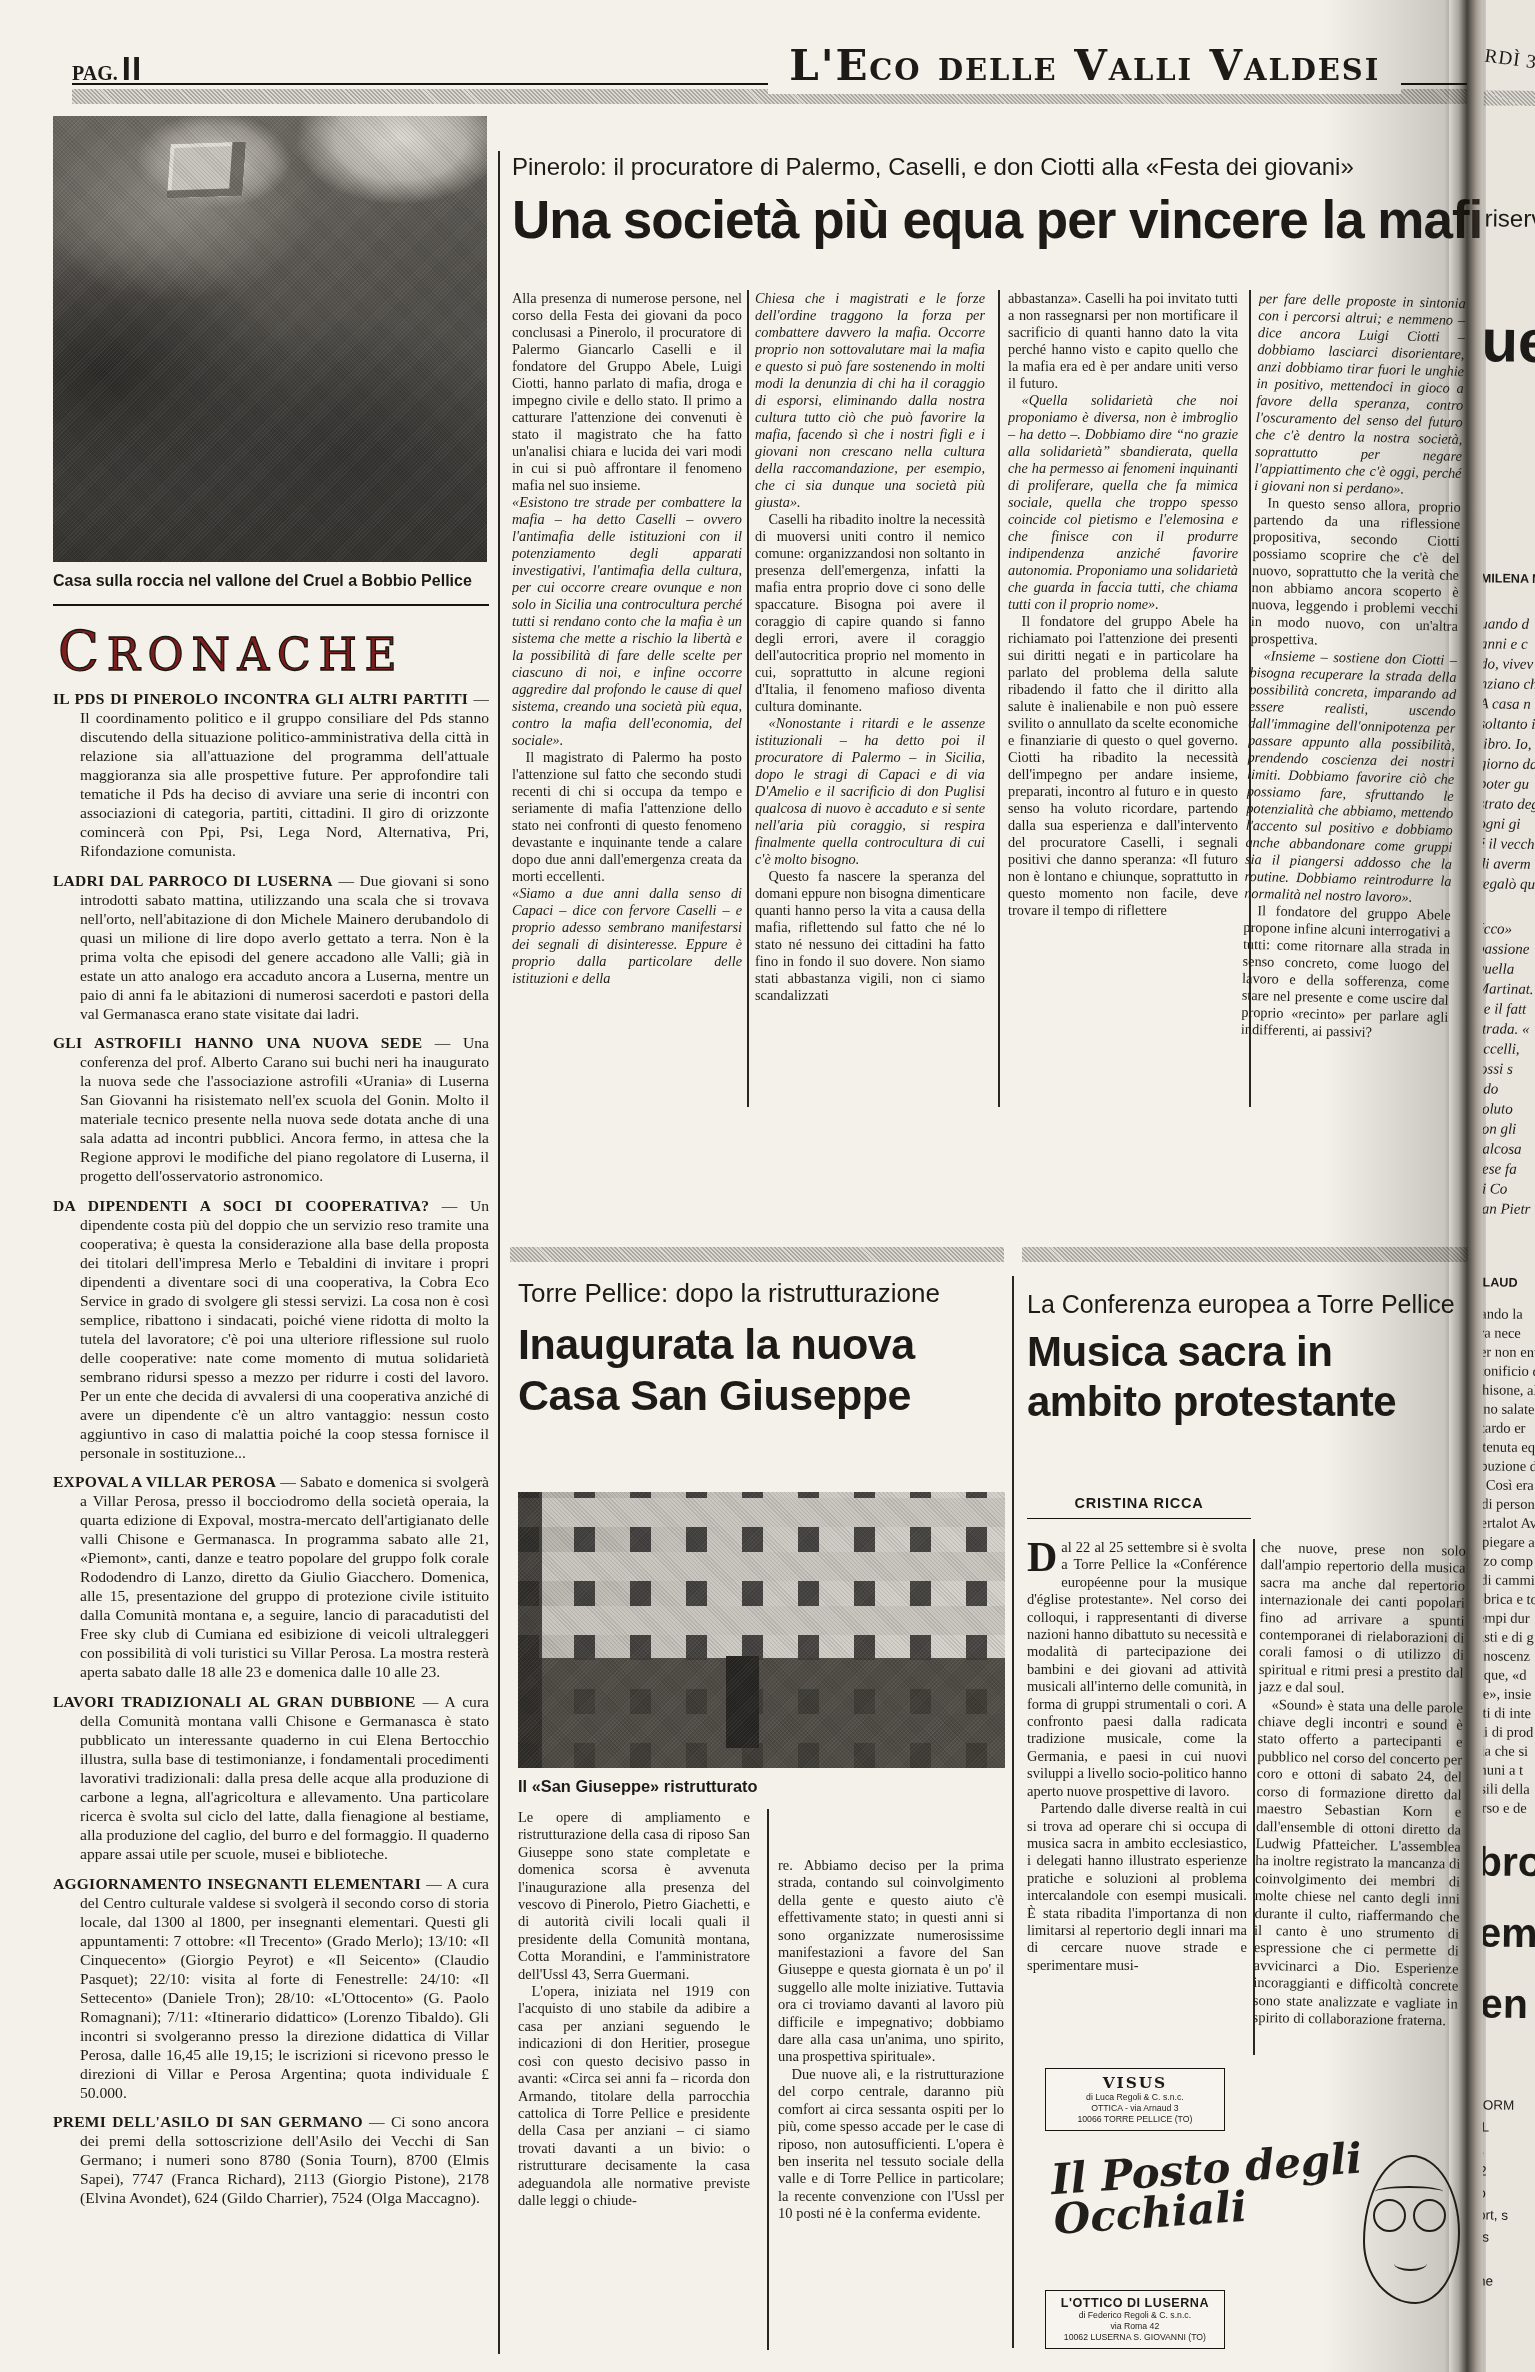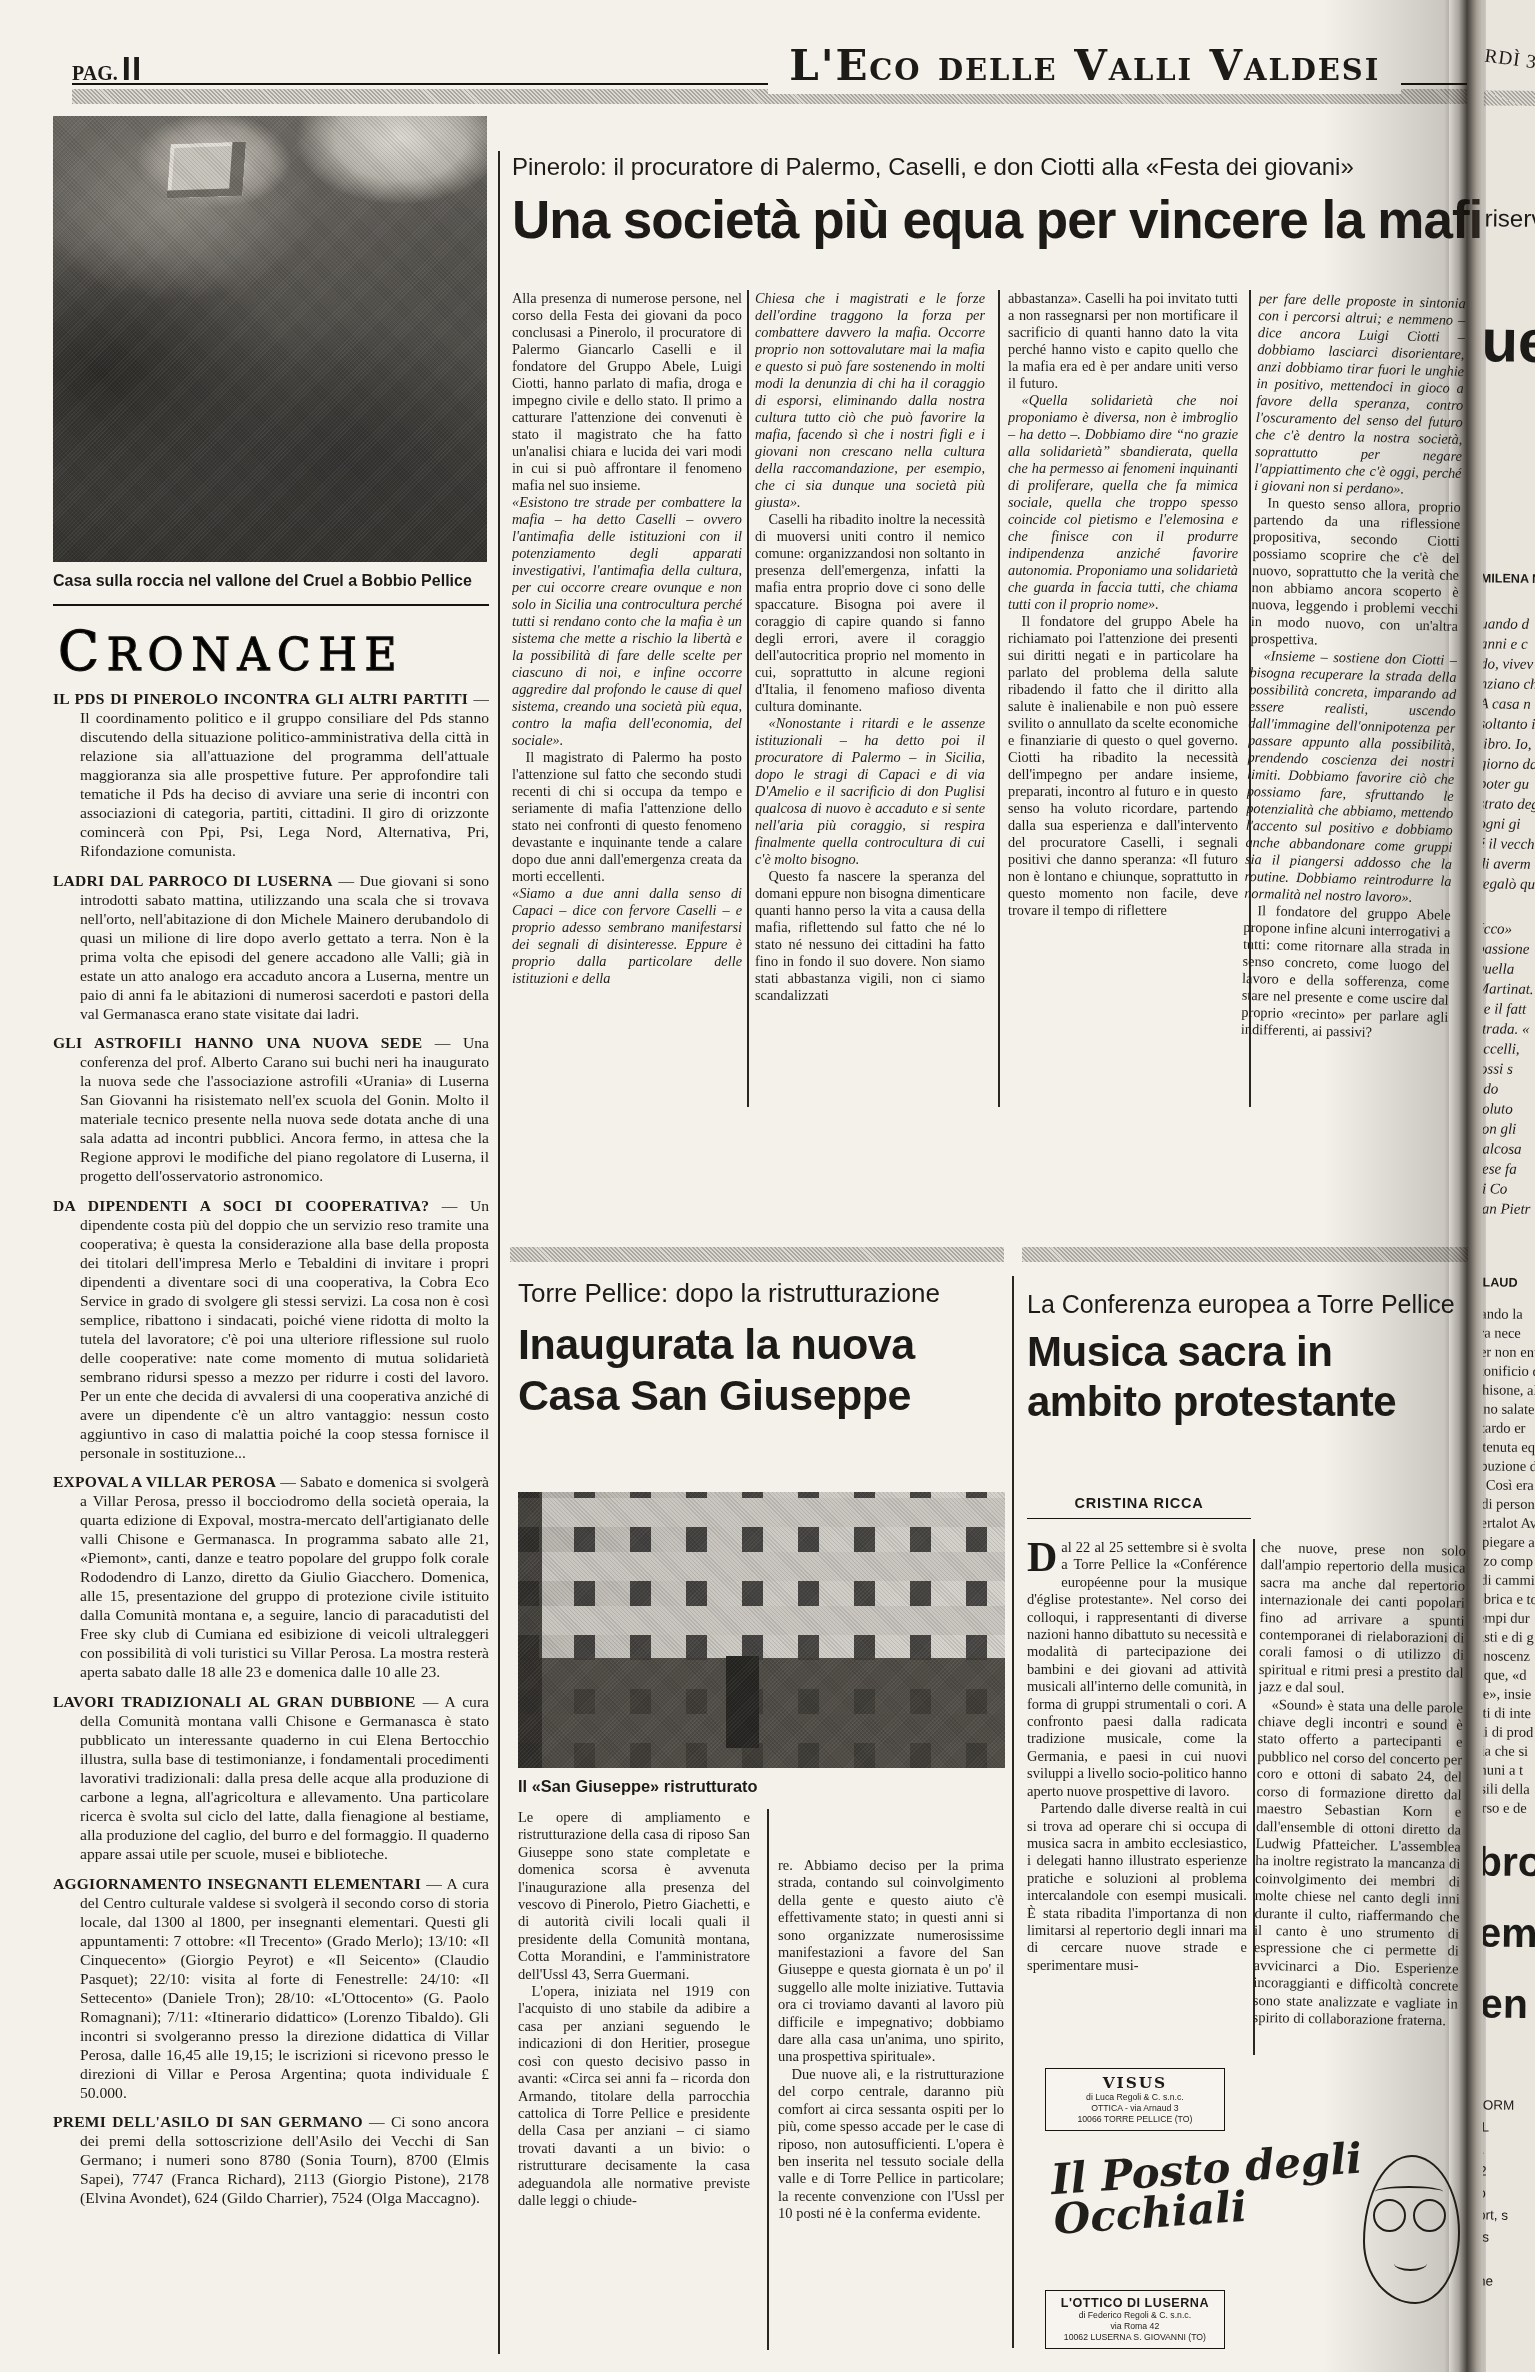--- a/index.html
+++ b/index.html
@@ -34,21 +34,21 @@
       radial-gradient(ellipse 203px 135px at 28% 20%, #8d8a82 0%, rgba(0,0,0,0) 70%),
       radial-gradient(ellipse 251px 183px at 12% 58%, #2c2a27 0%, rgba(0,0,0,0) 75%),
       radial-gradient(ellipse 309px 203px at 68% 78%, #343230 0%, rgba(0,0,0,0) 72%),
       radial-gradient(ellipse 203px 261px at 96% 45%, #504e49 0%, rgba(0,0,0,0) 70%),
       linear-gradient(180deg,#6b6862 0%,#4a4843 60%,#34322e 100%);}
   .ruin{left:116px;top:27px;width:75px;height:54px;background:#c7c4bc;transform:skewX(-6deg) rotate(-2deg);
     box-shadow:inset -13.5px -7.7px 0 #6e6b64, inset 3.9px 3.9px 0 #e2dfd8;}
   .caption-main{left:53px;top:572px;width:434px;font-size:16px;font-weight:bold;}
   .cron-rule{left:53px;top:604px;width:436px;height:1.9px;}
   .cron-title{left:58px;top:620px;font-family:"DejaVu Serif",serif;font-size:44px;letter-spacing:7.7px;
-    color:#000000;-webkit-text-stroke:1.3px #17150f;}
+    color:#7f1d1d;-webkit-text-stroke:1.3px #17150f;}
   .cron-title::first-letter{font-size:1.22em;}
   .cron-col{left:53px;top:689px;width:436px;height:1666px;overflow:hidden;
     font-size:15.6px;line-height:19px;text-align:justify;}
   .cron-item{margin:0 0 10.6px 0;padding-left:27px;text-indent:-27px;}
   .cron-item b{letter-spacing:0.2px;}
 
   
   .main-vrule{left:498px;top:151px;height:2203px;}
   .kicker{font-family:"Liberation Sans",sans-serif;font-weight:400;letter-spacing:0;}
   .main-kicker{left:512px;top:153px;width:956px;font-size:24px;}

